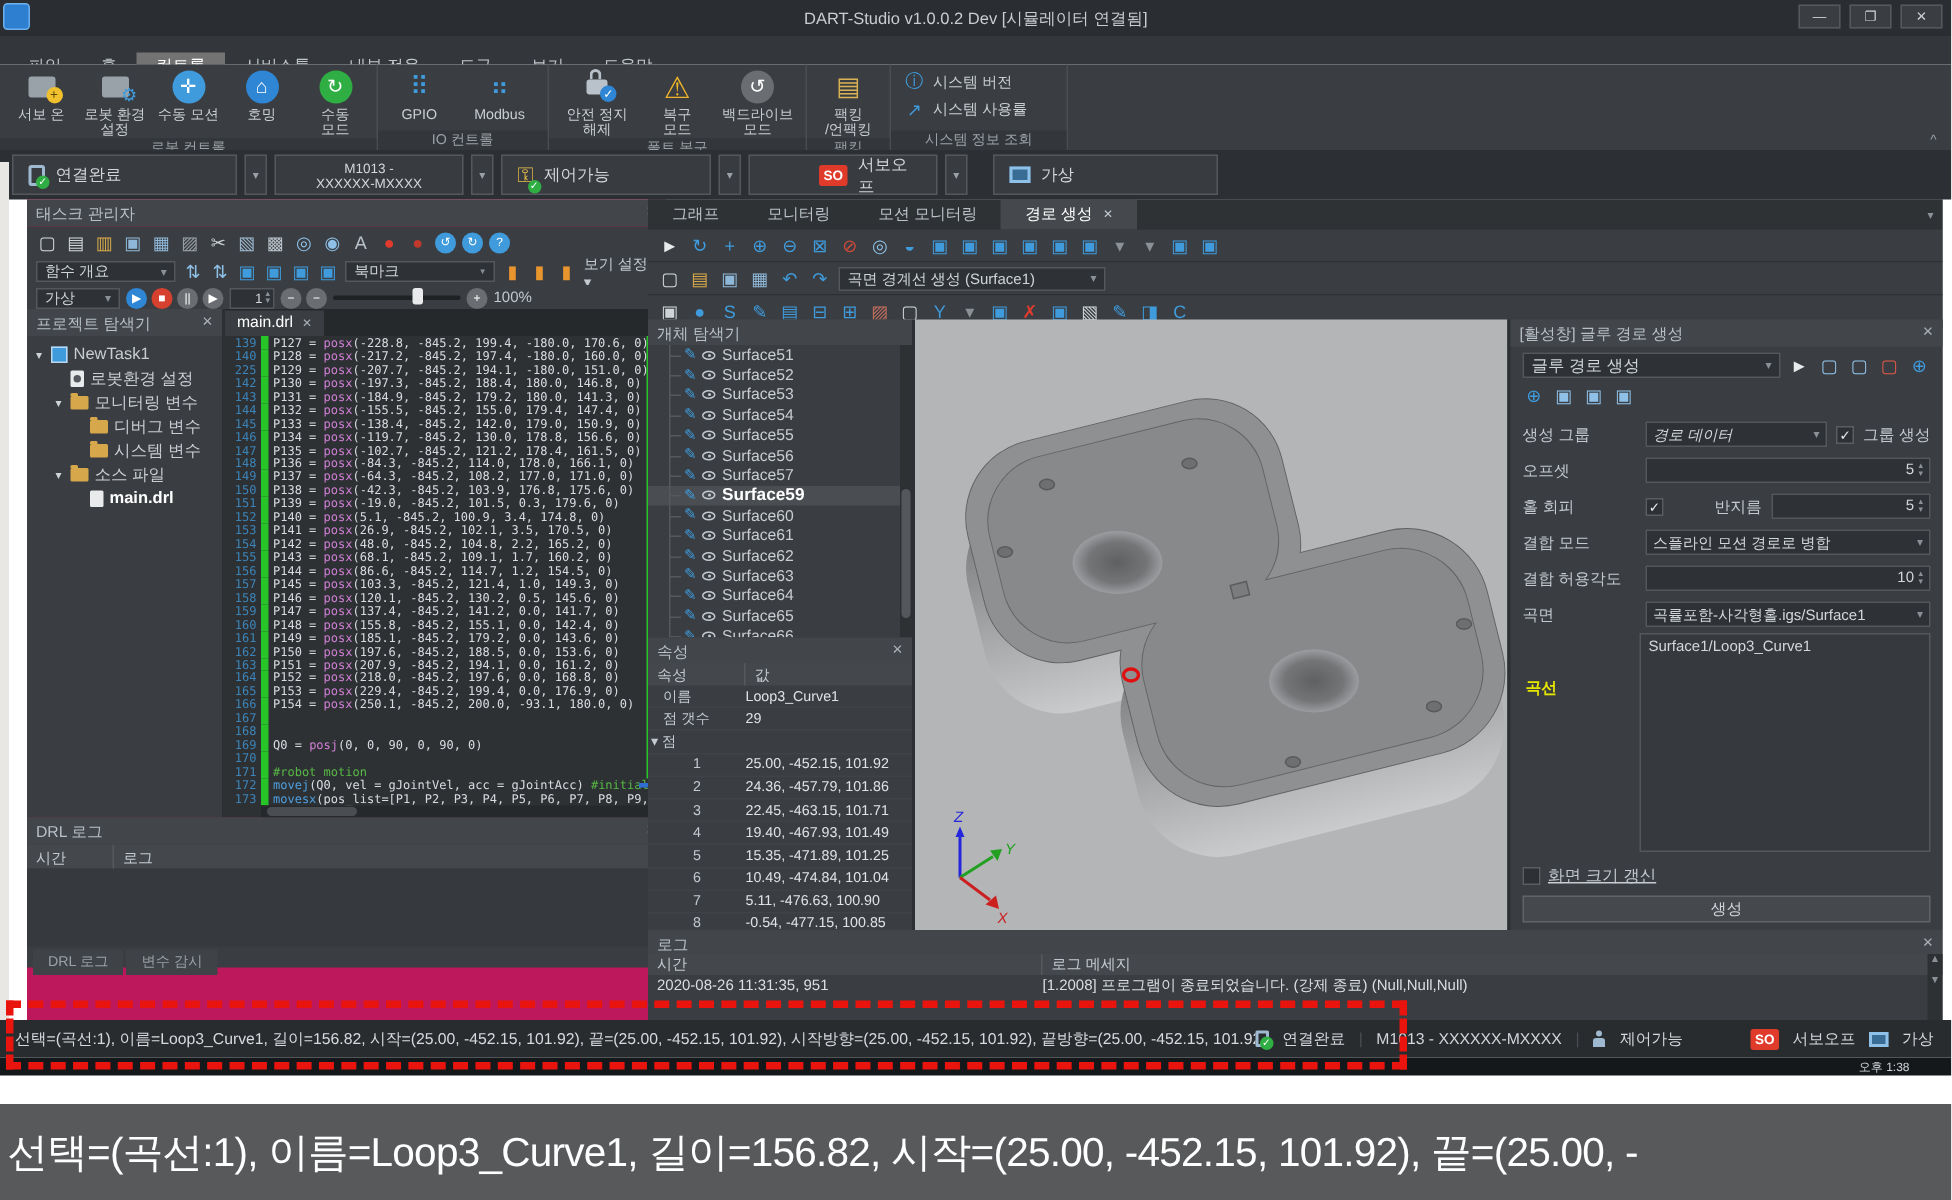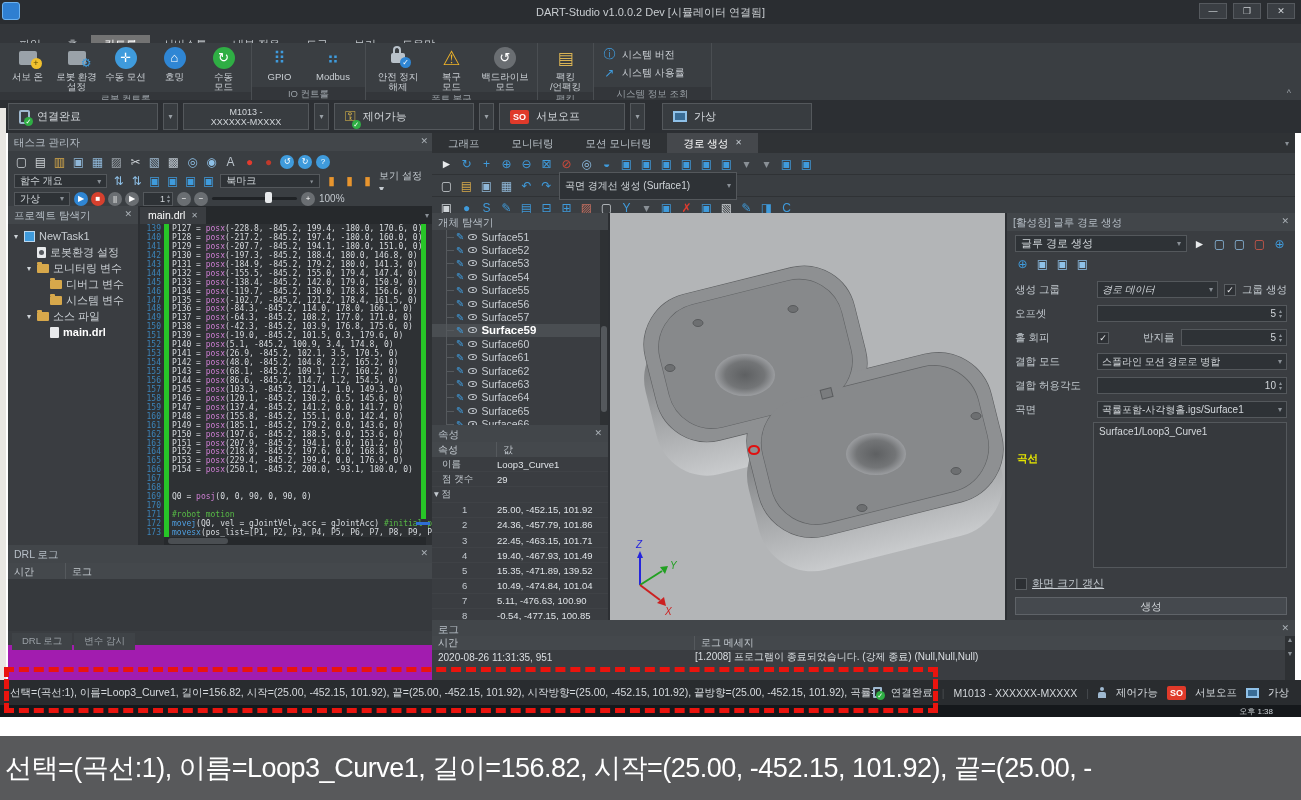--- a/index.html
+++ b/index.html
@@ -27,37 +27,37 @@
   .circle-icon { border-radius:50%; width:22px; height:22px; line-height:22px; text-align:center; color:#ffffff; font-size:13px; }
   .sysinfo-col { display:flex; flex-direction:column; gap:3px; padding:4px 8px 0 8px; }
   .sysinfo-item { display:flex; gap:5px; align-items:center; font-size:10px; color:#c9ced3; }
   .ribbon-collapse { position:absolute; right:10px; top:88px; color:#9aa0a6; font-size:9px; }
 
   
   .quickbar { position:absolute; left:0; top:100px; width:1301px; height:33px; background:#2c2f33; display:flex; align-items:center; gap:5px; padding-left:8px; }
   .qbox { height:27px; background:#383c40; border:1px solid #54585c; display:flex; align-items:center; gap:7px; padding:0 10px; color:#d3d7db; }
   .qdrop { width:15px; height:27px; background:#383c40; border:1px solid #54585c; color:#9aa0a6; text-align:center; line-height:25px; font-size:8px; }
   .q2line { font-size:9px; line-height:10px; white-space:pre-line; text-align:center; }
-  .so-badge { background:#e03a2a; color:#fff; font-size:9px; font-weight:bold; padding:2px 3px; border-radius:2px; }
+  .so-badge { background:#e03a2a; color:#fff; font-size:9px; font-weight:bold; padding:2px 3px; border-radius:2px;margin-left:36px; }
   .pc-ico { width:11px; height:14px; border:2px solid #9fb9d0; border-radius:2px; position:relative; }
   .gdot::after { content:"✓"; position:absolute; right:-5px; bottom:-4px; width:9px; height:9px; background:#2fae44; border-radius:50%; color:#fff; font-size:7px; line-height:9px; text-align:center; }
   .key-ico { color:#e8c04a; font-size:14px; position:relative; }
   .mon-ico { width:14px; height:11px; border:2px solid #8fc1e8; background:#3a6d96; }
 
   
   .phead { height:18px; background:#42464a; color:#b7bfc7; font-size:10.5px; padding:3px 6px 0 6px; position:relative; }
   .phead .x { position:absolute; right:6px; top:3px; color:#aab0b6; font-size:9px; }
   .tbi { display:inline-flex; width:15px; height:15px; align-items:center; justify-content:center; font-size:12px; }
   .circ { border-radius:50%; color:#fff !important; font-size:8px; width:14px; height:14px; }
   .ddbox { background:#2e3236; border:1px solid #54585c; color:#cfd4d8; display:flex; align-items:center; justify-content:space-between; padding:0 5px; }
   .ddbox .car { color:#8a9096; font-size:8px; margin-left:5px; }
 
   
   .left-strip { position:absolute; left:0; top:108px; width:6px; height:580px; background:#e9e7e3; }
-  .leftcol { position:absolute; left:8px; top:133px; width:426px; height:547px; background:#a21caf; }
+  .leftcol { position:absolute; left:18px; top:133px; width:426px; height:547px; background:#be185d; }
   .tm-tb1 { position:absolute; left:0; top:18px; width:426px; height:21px; background:#3a3e42; display:flex; align-items:center; gap:4px; padding:0 6px; }
   .tm-tb2 { position:absolute; left:0; top:39px; width:426px; height:18px; background:#3a3e42; display:flex; align-items:center; gap:4px; padding:0 6px; font-size:10px; }
   .tm-tb3 { position:absolute; left:0; top:57px; width:426px; height:17px; background:#3a3e42; display:flex; align-items:center; gap:4px; padding:0 6px; font-size:10px; }
   .slider { width:85px; height:3px; background:#1f2225; border-radius:2px; position:relative; }
   .slider .pin { position:absolute; left:62%; top:-5px; width:7px; height:11px; background:#e8eaec; border-radius:2px; }
   .spin { background:#2e3236; border:1px solid #54585c; width:30px; height:14px; color:#d3d7db; display:flex; align-items:center; justify-content:flex-end; padding:0 2px; gap:2px; font-size:9px; }
 
   .pexp { position:absolute; left:0; top:73px; width:132px; height:339px; background:#3a3d41; border-right:2px solid #2c2f33; }
   .tree { padding:4px 2px; }
   .trow { display:flex; align-items:center; gap:4px; height:16px; color:#c9ced3; white-space:nowrap; }
@@ -454,21 +454,21 @@
       <div class="etabs">
         <div class="etab">
           <span>main.drl</span>
             <span class="x">✕</span>
         </div>
         <span class="car">▾</span>
       </div>
       <div class="codearea">
           <div class="cl"><span class="ln">139</span><span class="gut"></span><span class="code">P127 = <span class="kw-pink">posx</span>(-228.8, -845.2, 199.4, -180.0, 170.6, 0)</span></div>
           <div class="cl"><span class="ln">140</span><span class="gut"></span><span class="code">P128 = <span class="kw-pink">posx</span>(-217.2, -845.2, 197.4, -180.0, 160.0, 0)</span></div>
-          <div class="cl"><span class="ln">141</span><span class="gut"></span><span class="code">P129 = <span class="kw-pink">posx</span>(-207.7, -845.2, 194.1, -180.0, 151.0, 0)</span></div>
+          <div class="cl"><span class="ln">225</span><span class="gut"></span><span class="code">P129 = <span class="kw-pink">posx</span>(-207.7, -845.2, 194.1, -180.0, 151.0, 0)</span></div>
           <div class="cl"><span class="ln">142</span><span class="gut"></span><span class="code">P130 = <span class="kw-pink">posx</span>(-197.3, -845.2, 188.4, 180.0, 146.8, 0)</span></div>
           <div class="cl"><span class="ln">143</span><span class="gut"></span><span class="code">P131 = <span class="kw-pink">posx</span>(-184.9, -845.2, 179.2, 180.0, 141.3, 0)</span></div>
           <div class="cl"><span class="ln">144</span><span class="gut"></span><span class="code">P132 = <span class="kw-pink">posx</span>(-155.5, -845.2, 155.0, 179.4, 147.4, 0)</span></div>
           <div class="cl"><span class="ln">145</span><span class="gut"></span><span class="code">P133 = <span class="kw-pink">posx</span>(-138.4, -845.2, 142.0, 179.0, 150.9, 0)</span></div>
           <div class="cl"><span class="ln">146</span><span class="gut"></span><span class="code">P134 = <span class="kw-pink">posx</span>(-119.7, -845.2, 130.0, 178.8, 156.6, 0)</span></div>
           <div class="cl"><span class="ln">147</span><span class="gut"></span><span class="code">P135 = <span class="kw-pink">posx</span>(-102.7, -845.2, 121.2, 178.4, 161.5, 0)</span></div>
           <div class="cl"><span class="ln">148</span><span class="gut"></span><span class="code">P136 = <span class="kw-pink">posx</span>(-84.3, -845.2, 114.0, 178.0, 166.1, 0)</span></div>
           <div class="cl"><span class="ln">149</span><span class="gut"></span><span class="code">P137 = <span class="kw-pink">posx</span>(-64.3, -845.2, 108.2, 177.0, 171.0, 0)</span></div>
           <div class="cl"><span class="ln">150</span><span class="gut"></span><span class="code">P138 = <span class="kw-pink">posx</span>(-42.3, -845.2, 103.9, 176.8, 175.6, 0)</span></div>
           <div class="cl"><span class="ln">151</span><span class="gut"></span><span class="code">P139 = <span class="kw-pink">posx</span>(-19.0, -845.2, 101.5, 0.3, 179.6, 0)</span></div>
@@ -552,21 +552,21 @@
       </div>
     <div class="ptb">
       <span style="display:flex;gap:5px;">
           <span class="tbi" style="color: rgb(208, 213, 217);">▢</span>
           <span class="tbi" style="color: rgb(215, 169, 74);">▤</span>
           <span class="tbi" style="color: rgb(143, 183, 216);">▣</span>
           <span class="tbi" style="color: rgb(143, 183, 216);">▦</span>
           <span class="tbi" style="color: rgb(63, 155, 220);">↶</span>
           <span class="tbi" style="color: rgb(63, 155, 220);">↷</span>
         </span>
-      <div class="ddbox" style="width:178px;height:28px;">
+      <div class="ddbox" style="width:178px;height:16px;">
         <span style="font-size:10px;">곡면 경계선 생성 (Surface1)</span>
           <span class="car">▾</span>
       </div>
     </div>
     <div class="ptb">
         <span class="tbi" style="color: rgb(207, 212, 216);">▣</span>
         <span class="tbi" style="color: rgb(63, 155, 220);">●</span>
         <span class="tbi" style="color: rgb(63, 155, 220);">S</span>
         <span class="tbi" style="color: rgb(63, 155, 220);">✎</span>
         <span class="tbi" style="color: rgb(63, 155, 220);">▤</span>
@@ -703,21 +703,21 @@
           <div class="prow">
             <span class="k ind">3</span>
             <span class="v">22.45, -463.15, 101.71</span>
           </div>
           <div class="prow">
             <span class="k ind">4</span>
             <span class="v">19.40, -467.93, 101.49</span>
           </div>
           <div class="prow">
             <span class="k ind">5</span>
-            <span class="v">15.35, -471.89, 139.52</span>
+            <span class="v">15.35, -471.89, 101.25</span>
           </div>
           <div class="prow">
             <span class="k ind">6</span>
             <span class="v">10.49, -474.84, 101.04</span>
           </div>
           <div class="prow">
             <span class="k ind">7</span>
             <span class="v">5.11, -476.63, 100.90</span>
           </div>
           <div class="prow">

